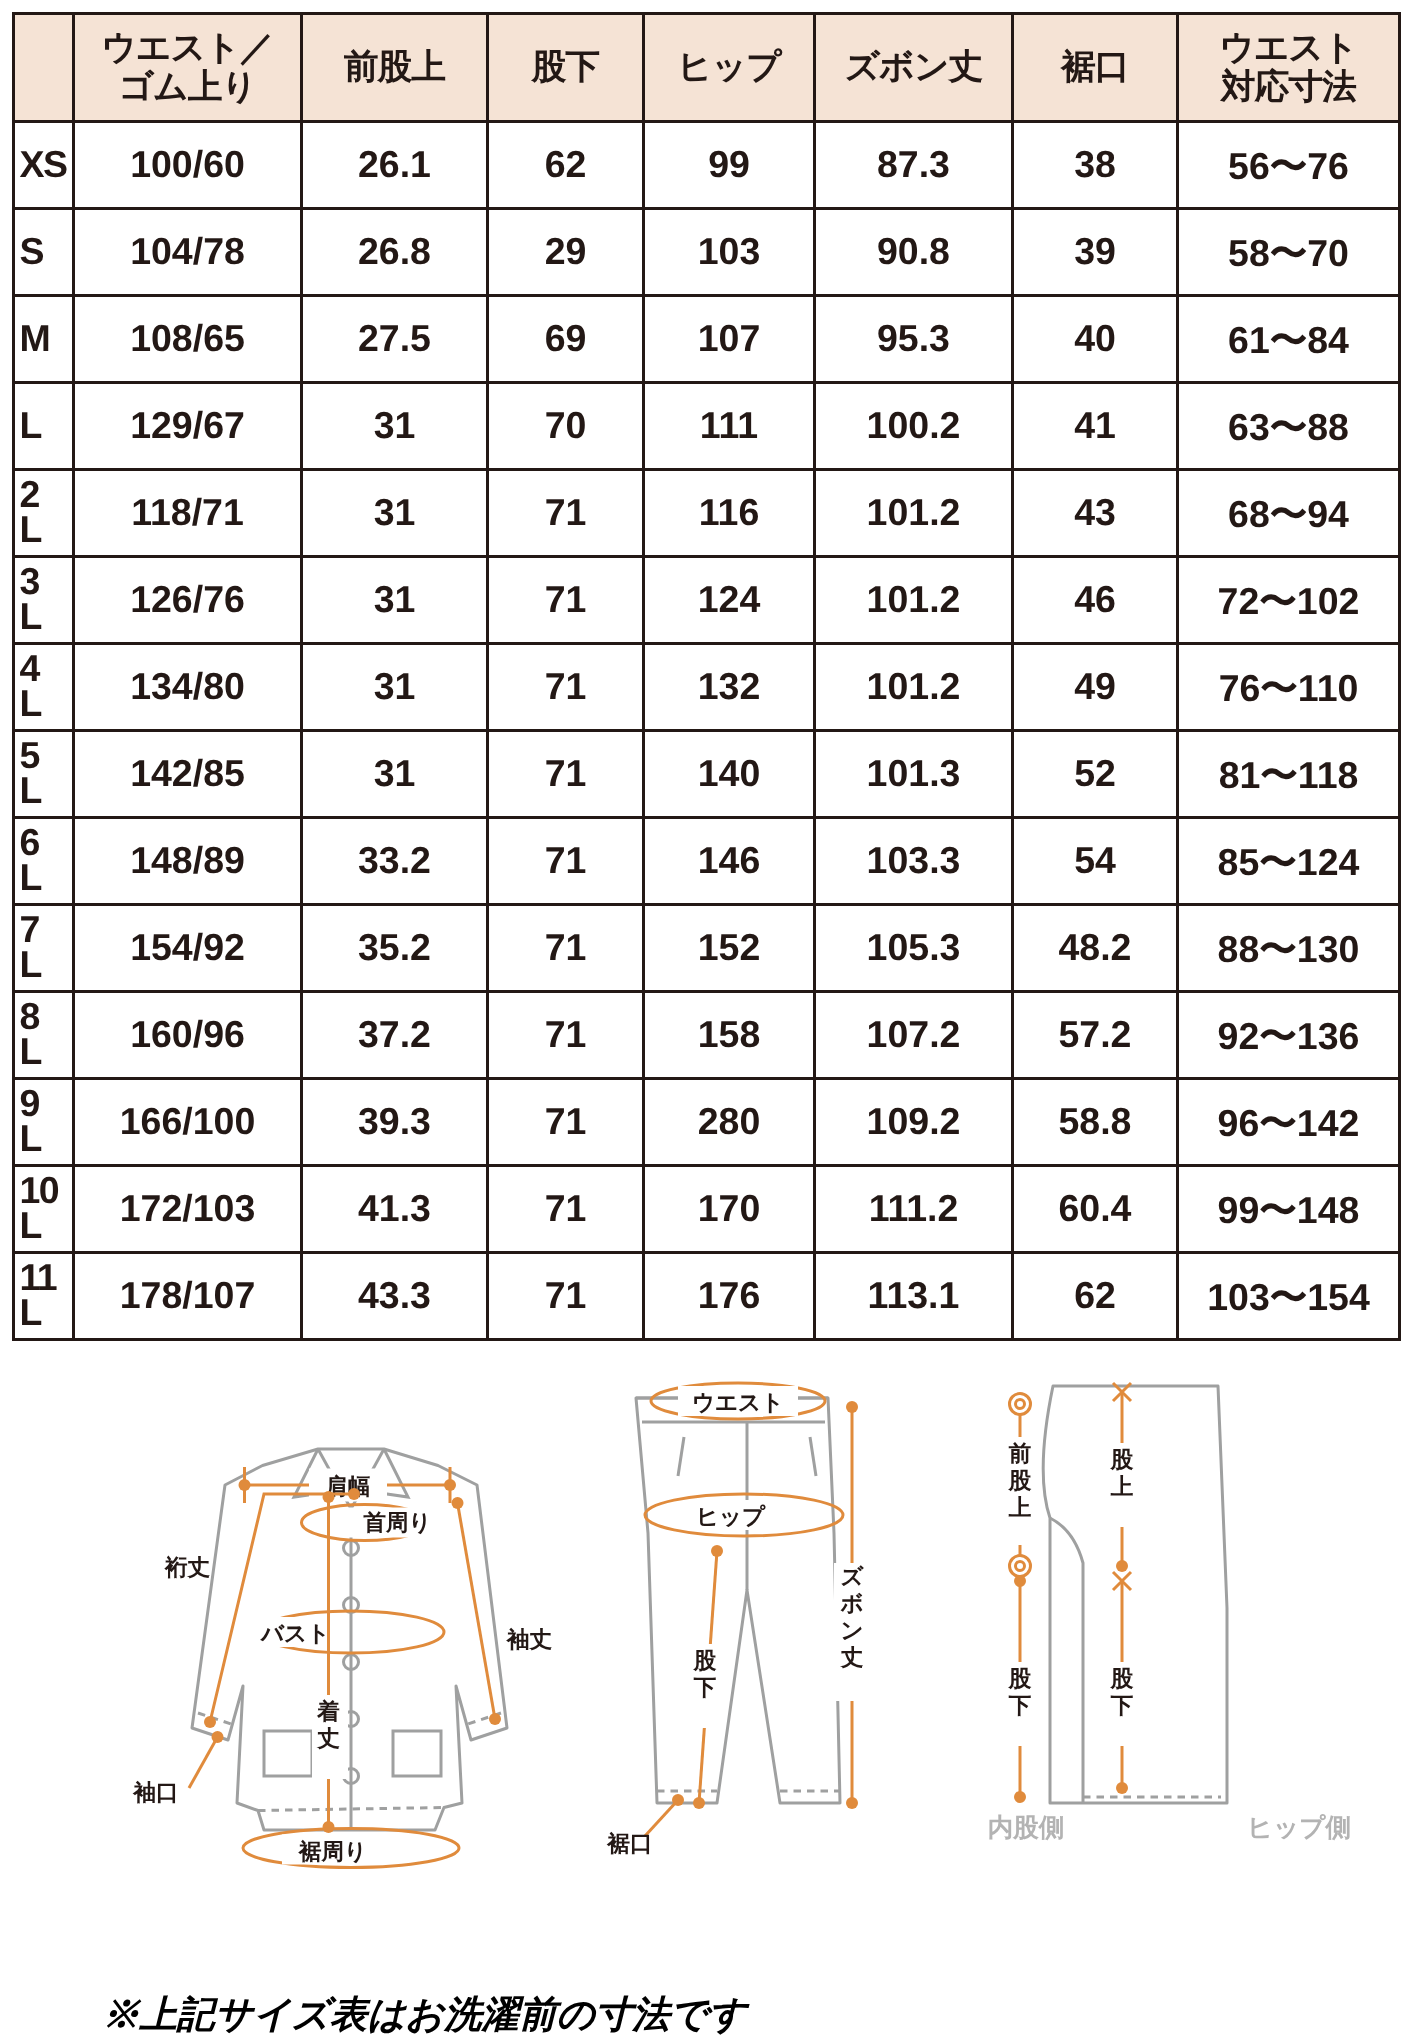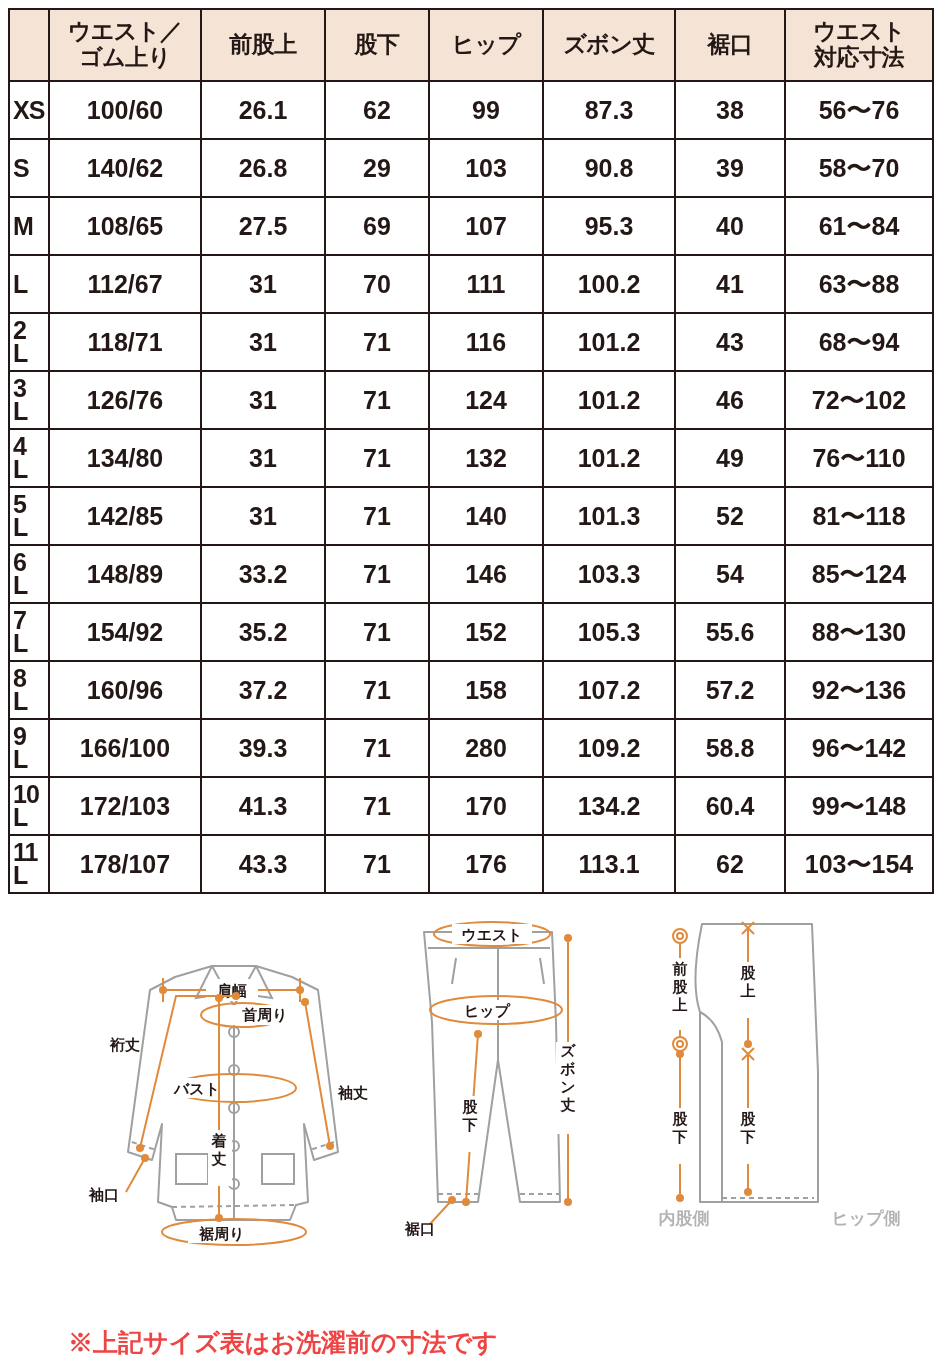--- a/index.html
+++ b/index.html
@@ -83,22 +83,23 @@
     margin-top: 8px;
   }
   .figures svg { display: block; }
 
   .note {
     position: absolute;
     left: 68px;
     top: 1318px;
     font-size: 25px;
     font-weight: bold;
-    color: #ef4444;
+    color: #000000;
     letter-spacing: 0px;
+    font-style: italic;
   }
 
   .lbl {
     font-family: "Liberation Sans", sans-serif;
     font-size: 15px;
     font-weight: bold;
     fill: #231815;
   }
   .lbl-v {
     font-family: "Liberation Sans", sans-serif;
@@ -182,21 +183,21 @@
           <td>62</td>
           <td>99</td>
           <td>87.3</td>
           <td>38</td>
           <td>56〜76</td>
         </tr>
         <tr>
           <td class="size-cell">
             <span class="sz">S</span>
           </td>
-          <td>140/62</td>
+          <td>104/78</td>
           <td>26.8</td>
           <td>29</td>
           <td>103</td>
           <td>90.8</td>
           <td>39</td>
           <td>58〜70</td>
         </tr>
         <tr>
           <td class="size-cell">
             <span class="sz">M</span>
@@ -206,21 +207,21 @@
           <td>69</td>
           <td>107</td>
           <td>95.3</td>
           <td>40</td>
           <td>61〜84</td>
         </tr>
         <tr>
           <td class="size-cell">
             <span class="sz">L</span>
           </td>
-          <td>112/67</td>
+          <td>129/67</td>
           <td>31</td>
           <td>70</td>
           <td>111</td>
           <td>100.2</td>
           <td>41</td>
           <td>63〜88</td>
         </tr>
         <tr>
           <td class="size-cell">
             <span class="sz">2</span>
@@ -289,21 +290,21 @@
         <tr>
           <td class="size-cell">
             <span class="sz">7</span>
             <span class="sz">L</span>
           </td>
           <td>154/92</td>
           <td>35.2</td>
           <td>71</td>
           <td>152</td>
           <td>105.3</td>
-          <td>55.6</td>
+          <td>48.2</td>
           <td>88〜130</td>
         </tr>
         <tr>
           <td class="size-cell">
             <span class="sz">8</span>
             <span class="sz">L</span>
           </td>
           <td>160/96</td>
           <td>37.2</td>
           <td>71</td>
@@ -327,21 +328,21 @@
         </tr>
         <tr>
           <td class="size-cell">
             <span class="sz">10</span>
             <span class="sz">L</span>
           </td>
           <td>172/103</td>
           <td>41.3</td>
           <td>71</td>
           <td>170</td>
-          <td>134.2</td>
+          <td>111.2</td>
           <td>60.4</td>
           <td>99〜148</td>
         </tr>
         <tr>
           <td class="size-cell">
             <span class="sz">11</span>
             <span class="sz">L</span>
           </td>
           <td>178/107</td>
           <td>43.3</td>

